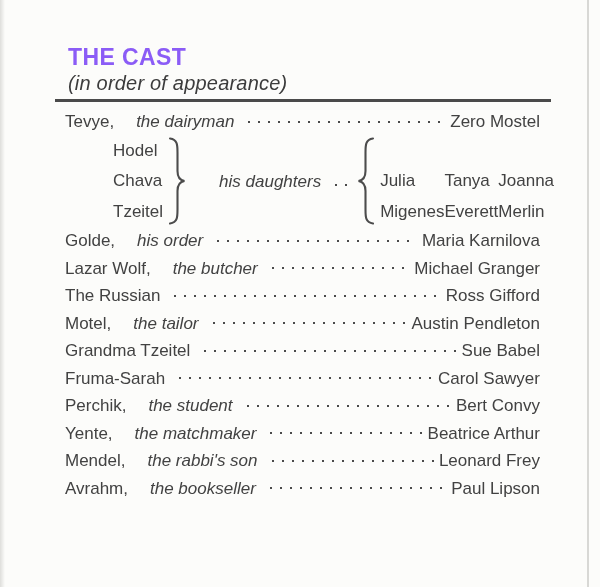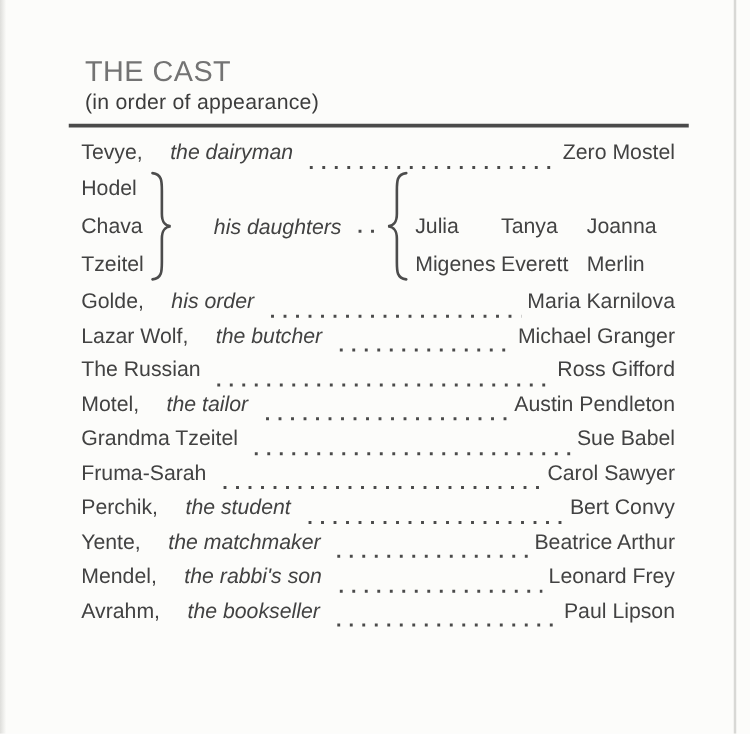--- a/index.html
+++ b/index.html
@@ -20,58 +20,58 @@
     position: absolute; left: 0; top: 0; width: 5px; height: 100%;
     background: linear-gradient(to right, #dededb, rgba(255,255,255,0));
   }
   .edge-right {
     position: absolute; left: 587px; top: 0; width: 2px; height: 100%;
     background: #d8d8d5;
   }
 
   .header { position: absolute; left: 68px; top: 45px; }
   .title {
-    font-size: 23px; font-weight: normal; color: #737373;
+    font-size: 23px; font-weight: bold; color: #8b5cf6;
     letter-spacing: 0.4px; line-height: 1.05;
   }
   .subtitle {
-    font-size: 17px; color: #3c3c3c;
+    font-size: 20px; font-style: italic; color: #3c3c3c;
     margin-top: 3px; letter-spacing: 0.2px;
   }
 
   .rule {
     position: absolute; left: 55px; top: 99px;
     width: 496px; height: 2.5px; background: #4a4a4a;
   }
 
   .cast-list {
     position: absolute; left: 65px; top: 108px; right: 60px;
     font-size: 17px;
   }
   .cast-row {
-    display: flex; align-items: flex-end;
+    display: flex; align-items: center;
     height: 27.5px; line-height: 27.5px;
     white-space: nowrap;
   }
   .descriptor { font-style: italic; }
   .descriptor:not(:empty) { margin-left: 22px; }
   .leader {
     flex: 1; height: 4px; min-width: 20px;
     margin: 0 3px 0 8px;
     background-image: radial-gradient(circle, #4a4a4a 1.2px, rgba(0,0,0,0) 1.5px);
     background-size: 10px 4px;
     background-repeat: repeat-x;
     background-position: 2px 0;
   }
   .actor { margin-left: 2px; }
 
   
   .group-row { display: flex; height: 91.5px; }
   .group-names {
-    display: flex; flex-direction: column; justify-content: space-around;
+    display: flex; flex-direction: column; justify-content: space-around; margin-left: 48px;
   }
   .group-names .gname { line-height: 30.5px; height: 30.5px; }
   .brace { display: flex; align-items: center; margin: 0 4px; }
   .brace svg { display: block; }
   .group-mid {
     flex: 1; display: flex; align-items: baseline;
     align-self: center; line-height: 27.5px; white-space: nowrap;
     margin-left: 6px;
   }
   .group-actors {

